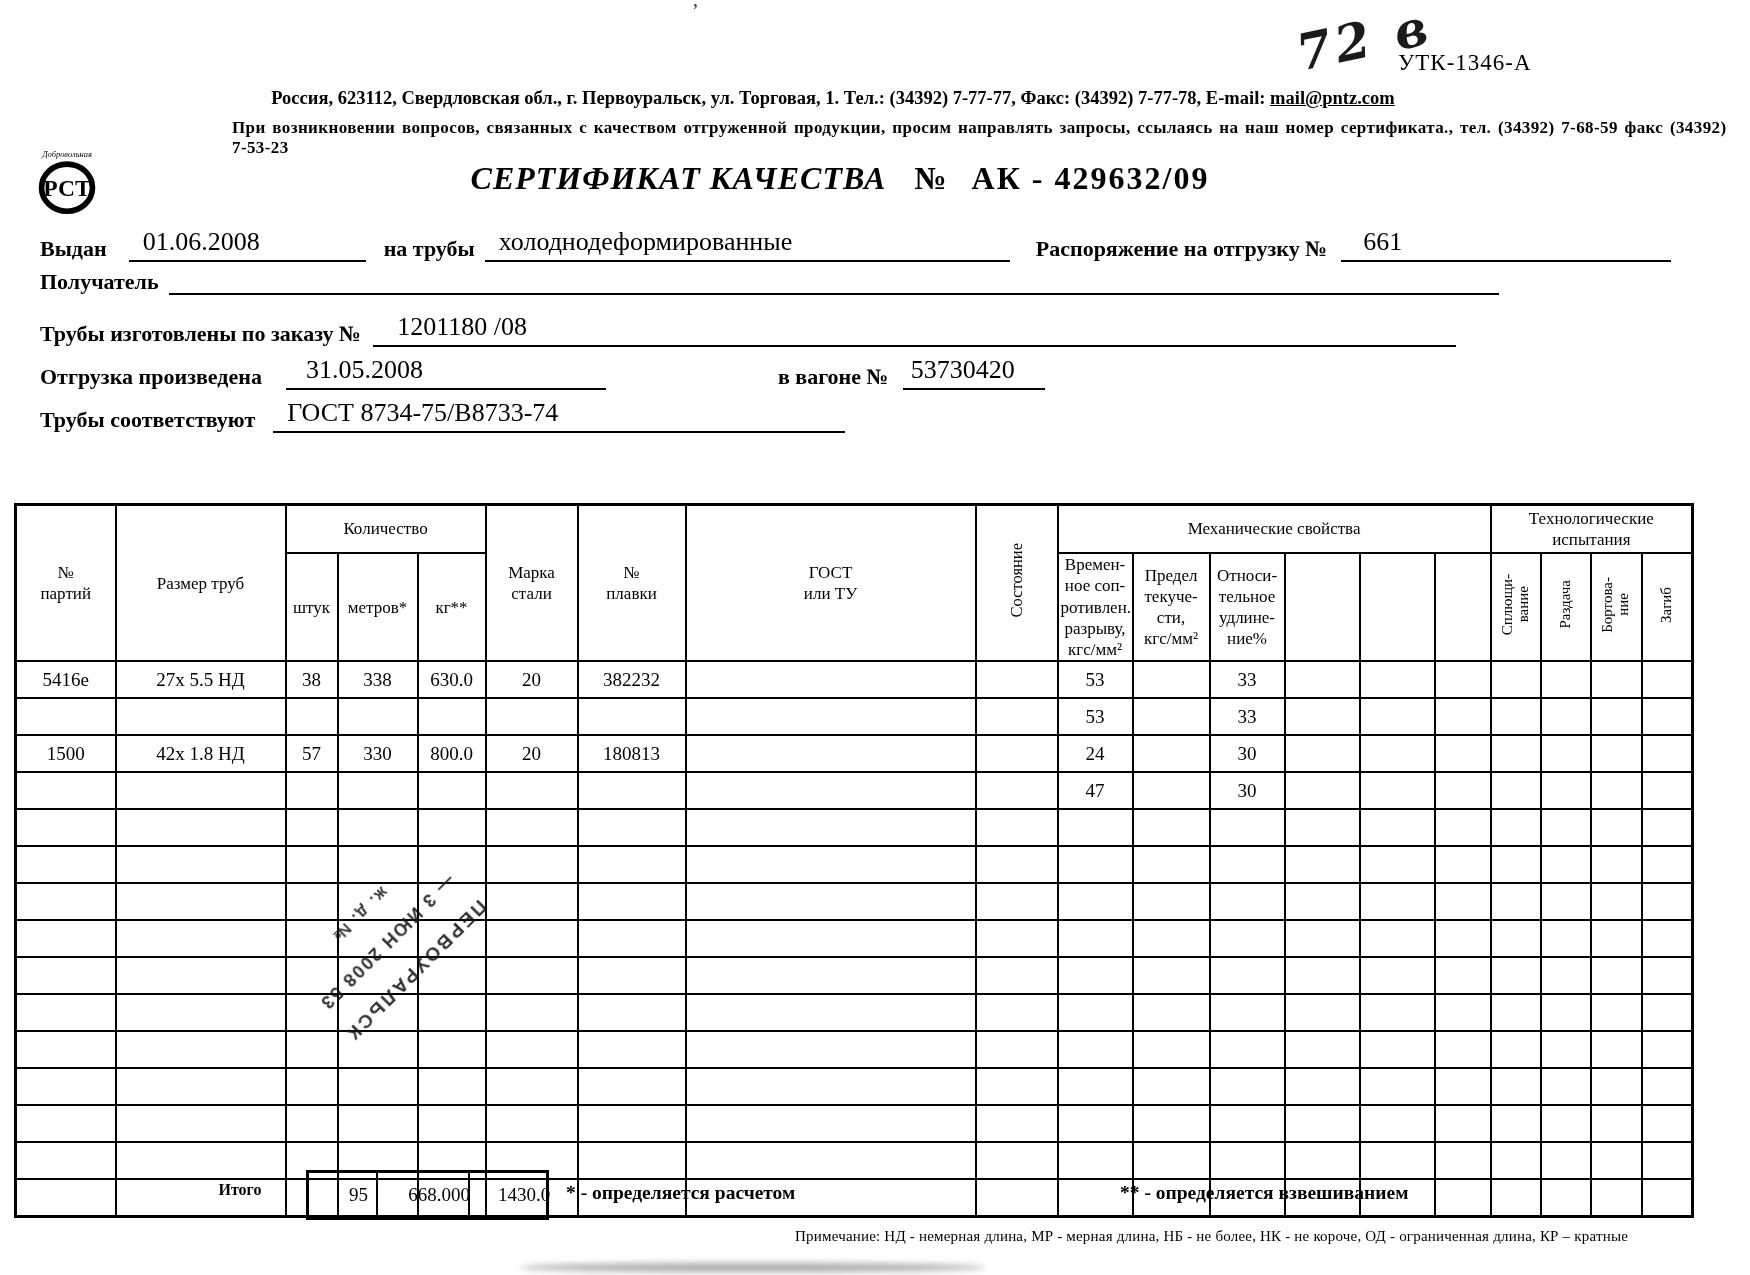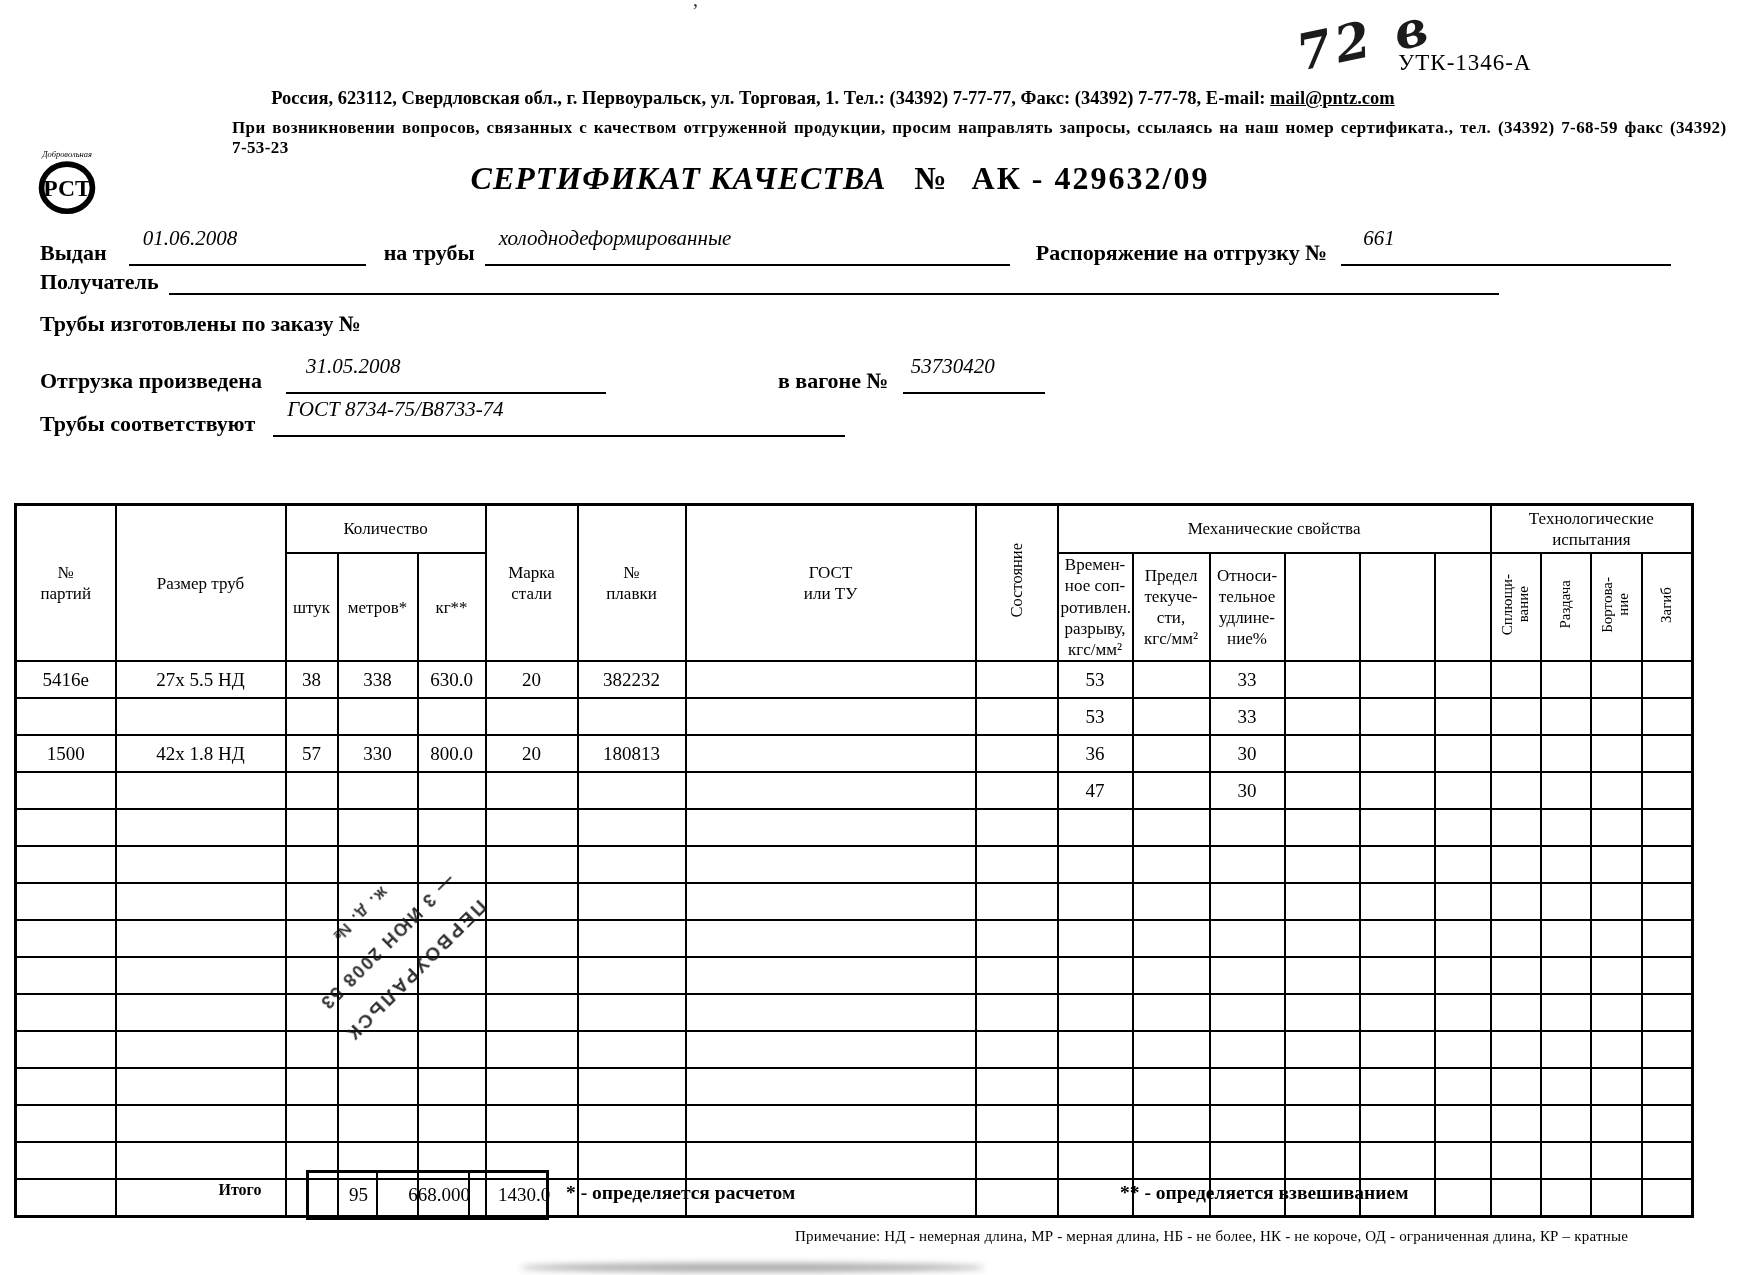--- a/index.html
+++ b/index.html
@@ -24,22 +24,22 @@
   .rst { position:absolute; left:34px; top:146px; }
 
   .title { position:absolute; left:20px; top:160px; width:1640px; text-align:center;
            font-weight:bold; font-style:italic; font-size:32px; letter-spacing:1px; }
   .title .tsp { font-style:normal; margin-left:28px; }
   .title .tsp2 { font-style:normal; margin-left:24px; letter-spacing:2px; }
 
   
   .fline { position:absolute; left:40px; display:flex; align-items:flex-end; white-space:nowrap; }
   .flabel { font-weight:bold; font-size:22px; line-height:1.2; }
-  .fvalue { display:inline-block; border-bottom:2.5px solid #000; font-size:21px;
-            padding:0 0 13px 14px; box-sizing:border-box; line-height:1.2; overflow:hidden;font-style:italic; }
+  .fvalue { display:inline-block; border-bottom:2.5px solid #000; font-size:26px;
+            padding:0 0 3px 14px; box-sizing:border-box; line-height:1.2; overflow:hidden; }
 
   
   table.cert { position:absolute; left:14px; top:503px; border-collapse:collapse;
                table-layout:fixed; width:1677px; }
   table.cert th, table.cert td { border:2px solid #000; padding:0 2px; text-align:center; vertical-align:middle; }
   table.cert { border:3px solid #000; }
   table.cert thead th { font-weight:normal; font-size:17px; white-space:pre-line; line-height:1.25; }
   table.cert thead tr.h1 th { height:46px; }
   table.cert thead tr.h2 th { height:92px; }
   th.sub { font-size:14.5px; line-height:1.12; }
@@ -106,20 +106,21 @@
     <span class="fvalue" style="width:330px; margin-left:14px; padding-left:22px;">661</span>
   </div>
 
   <div class="fline" style="top:269px;align-items:flex-end;">
     <span class="flabel">Получатель</span>
     <span class="fvalue" style="width:1330px; margin-left:10px;"></span>
   </div>
 
   <div class="fline" style="top:311px;">
     <span class="flabel">Трубы изготовлены по заказу №</span>
+    <span class="fvalue" style="width:1083px; margin-left:12px; padding-left:24px;">1201180   /08</span>
   </div>
 
   <div class="fline" style="top:354px;">
     <span class="flabel">Отгрузка произведена</span>
     <span class="fvalue" style="width:320px; margin-left:24px; padding-left:20px;">31.05.2008</span>
     <span class="flabel" style="margin-left:172px;">в вагоне №</span>
     <span class="fvalue" style="width:142px; margin-left:14px; padding-left:8px;">53730420</span>
   </div>
 
   <div class="fline" style="top:397px;">
@@ -240,21 +241,21 @@
         <tr>
           <td>1500</td>
           <td>42х 1.8 НД</td>
           <td>57</td>
           <td>330</td>
           <td>800.0</td>
           <td>20</td>
           <td>180813</td>
           <td></td>
           <td></td>
-          <td>36</td>
+          <td>24</td>
           <td></td>
           <td>30</td>
           <td></td>
           <td></td>
           <td></td>
           <td></td>
           <td></td>
           <td></td>
           <td></td>
         </tr>

